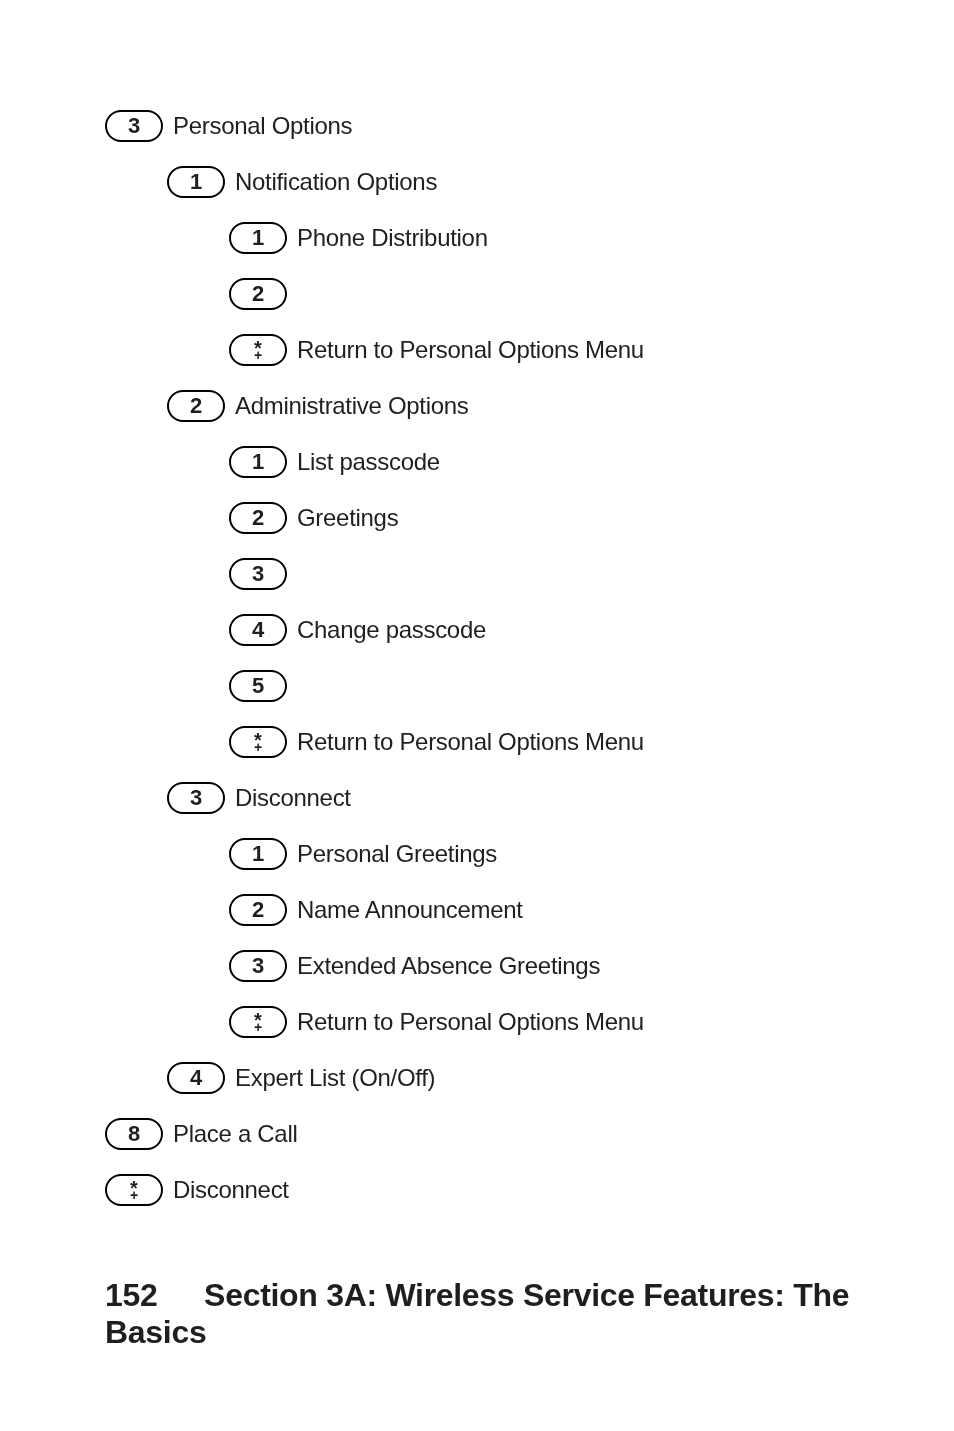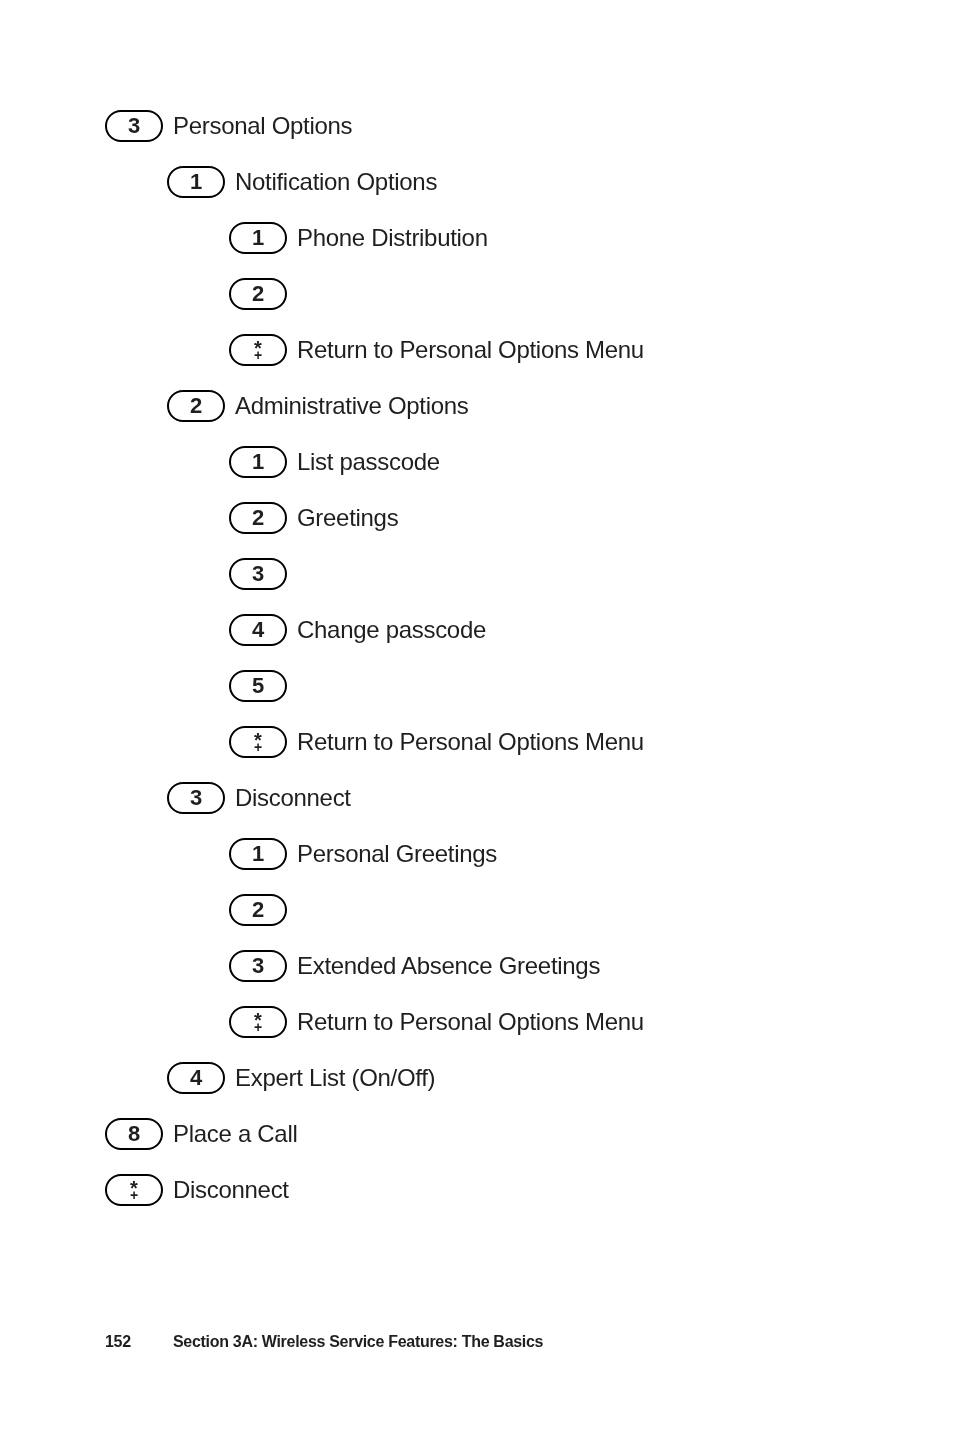--- a/index.html
+++ b/index.html
@@ -46,21 +46,21 @@
   .key .star .ast { font-size: 20px; transform: translateY(2px); }
   .key .star .plus { font-size: 14px; transform: translateY(-1px); }
   .label {
     font-weight: 400;
     letter-spacing: -0.3px;
   }
   .footer {
     position: absolute;
     left: 105px;
     bottom: 80px;
-    font-size: 16px;
+    font-size: 32px;
     font-weight: 700;
     letter-spacing: -0.3px;
   }
   .footer .pgnum { margin-right: 38px; }
 </style>
 </head>
 <body>
 
 <div class="tree" id="tree">
     <div class="row indent-0">
@@ -121,20 +121,21 @@
     <div class="row indent-1">
       <span class="key">3</span>
       <span class="label">Disconnect</span>
     </div>
     <div class="row indent-2">
       <span class="key">1</span>
       <span class="label">Personal Greetings</span>
     </div>
     <div class="row indent-2">
       <span class="key">2</span>
+      <span class="label">Name Announcement</span>
     </div>
     <div class="row indent-2">
       <span class="key">3</span>
       <span class="label">Extended Absence Greetings</span>
     </div>
     <div class="row indent-2">
       <span class="key">
         <span class="star">
           <span class="ast">*</span>
           <span class="plus">+</span>

